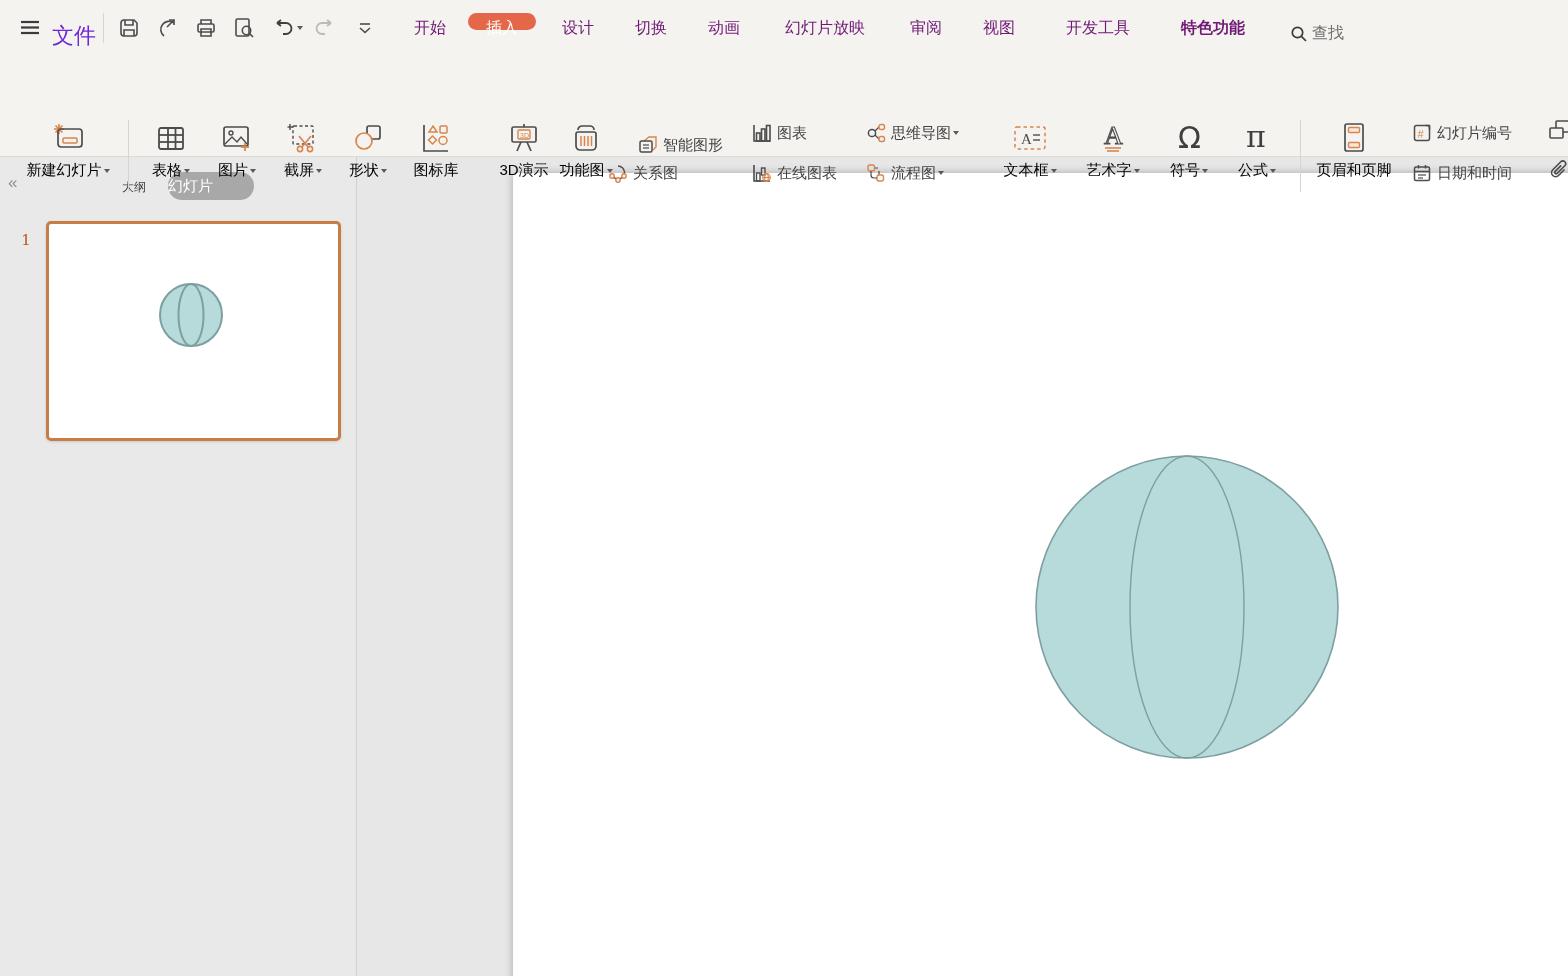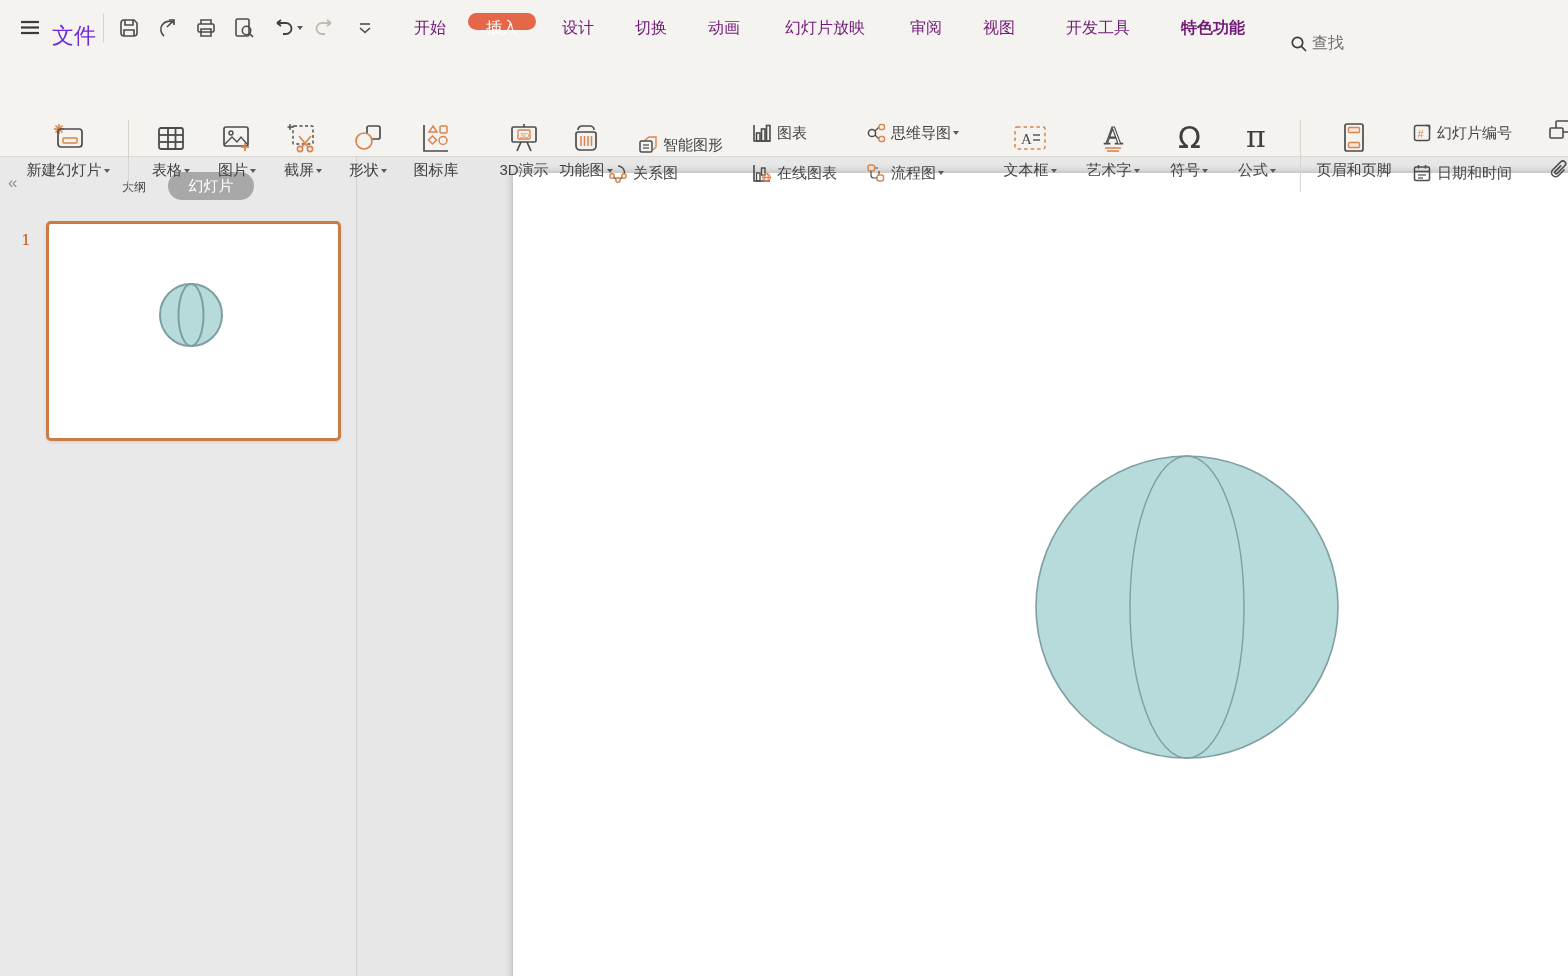--- a/index.html
+++ b/index.html
@@ -12,34 +12,34 @@
   .chrome{position:absolute;left:0;top:0;width:1568px;height:156px;background:#f4f3f0;border-bottom:1px solid #dcdad5;z-index:5;}
   .menubar{position:absolute;left:0;top:0;width:1568px;height:55px;}
   .menu-item{position:absolute;top:0;height:55px;line-height:55px;font-size:16px;color:#701a75;text-align:center;cursor:default;}
   .menu-pill{position:absolute;top:13px;height:17px;line-height:30px;border-radius:16px;color:#fff;font-size:16px;text-align:center;}
   .vdiv{position:absolute;width:1px;background:#d8d5cf;}
   .qbtn{position:absolute;top:15px;width:26px;height:26px;display:flex;align-items:center;justify-content:center;}
   .qbtn svg{display:block;}
   .hamb{position:absolute;left:20px;top:20px;}
   .filelbl{position:absolute;left:52px;top:8px;height:55px;line-height:55px;font-size:22px;color:#6d28d9;}
   .mini-caret{display:inline-block;width:0;height:0;border-left:3.5px solid transparent;border-right:3.5px solid transparent;border-top:4.5px solid #5a5a5a;margin-left:2px;vertical-align:middle;}
-  .search-wrap{position:absolute;left:1290px;top:16px;height:55px;display:flex;align-items:center;font-family:Liberation Serif, serif;}
+  .search-wrap{position:absolute;left:1290px;top:6px;height:55px;display:flex;align-items:center;font-family:Liberation Serif, serif;}
   .search-lbl{font-size:16px;color:#6f6f6f;margin-left:4px;}
   
   .ribbon{position:absolute;left:0;top:55px;width:1568px;height:101px;}
   .bigbtn{position:absolute;top:60px;text-align:center;cursor:default;}
   .bicon{height:46px;display:flex;align-items:center;justify-content:center;}
-  .blabel{font-size:15px;color:#404040;line-height:18px;white-space:nowrap;}
+  .blabel{font-size:15px;color:#000000;line-height:18px;white-space:nowrap;}
   .smallbtn{position:absolute;height:24px;display:flex;align-items:center;font-size:15px;color:#424242;white-space:nowrap;cursor:default;}
   .smallbtn .sicon{margin-right:5px;display:flex;align-items:center;}
   
   .sidebar{position:absolute;left:0;top:157px;width:356px;height:819px;background:#e9e9e9;border-right:1px solid #d2d2d2;}
   .collapse{position:absolute;left:8px;top:16px;font-size:17px;color:#8f8f8f;letter-spacing:-2px;}
   .tab-outline{position:absolute;left:112px;top:16px;width:44px;font-size:12px;color:#3f3f3f;text-align:center;line-height:28px;}
-  .tab-slides{position:absolute;left:168px;top:15px;width:86px;height:28px;border-radius:15px;background:#a8a8a8;color:#fff;font-size:15px;text-align:center;line-height:28px;}
+  .tab-slides{position:absolute;left:168px;top:15px;width:86px;height:28px;border-radius:15px;background:#a8a8a8;color:#fff;font-size:15px;line-height:28px;}
   .slide-num{position:absolute;left:18px;top:74px;width:16px;text-align:center;font-family:"DejaVu Serif","Liberation Serif",serif;font-size:15px;color:#bf5420;}
   .thumb{position:absolute;left:46px;top:64px;width:289px;height:214px;background:#fff;border:3px solid #c87c46;border-radius:5px;box-shadow:0 1px 3px rgba(0,0,0,.12);}
   
   .gutter{position:absolute;left:357px;top:157px;width:1211px;height:819px;background:#e7e7e7;}
   .canvas{position:absolute;left:513px;top:173px;width:1100px;height:850px;background:#fff;box-shadow:0 0 8px rgba(0,0,0,.28);}
   .ball-svg{position:absolute;}
   .ic{display:block;}
 </style>
 </head>
 <body>

